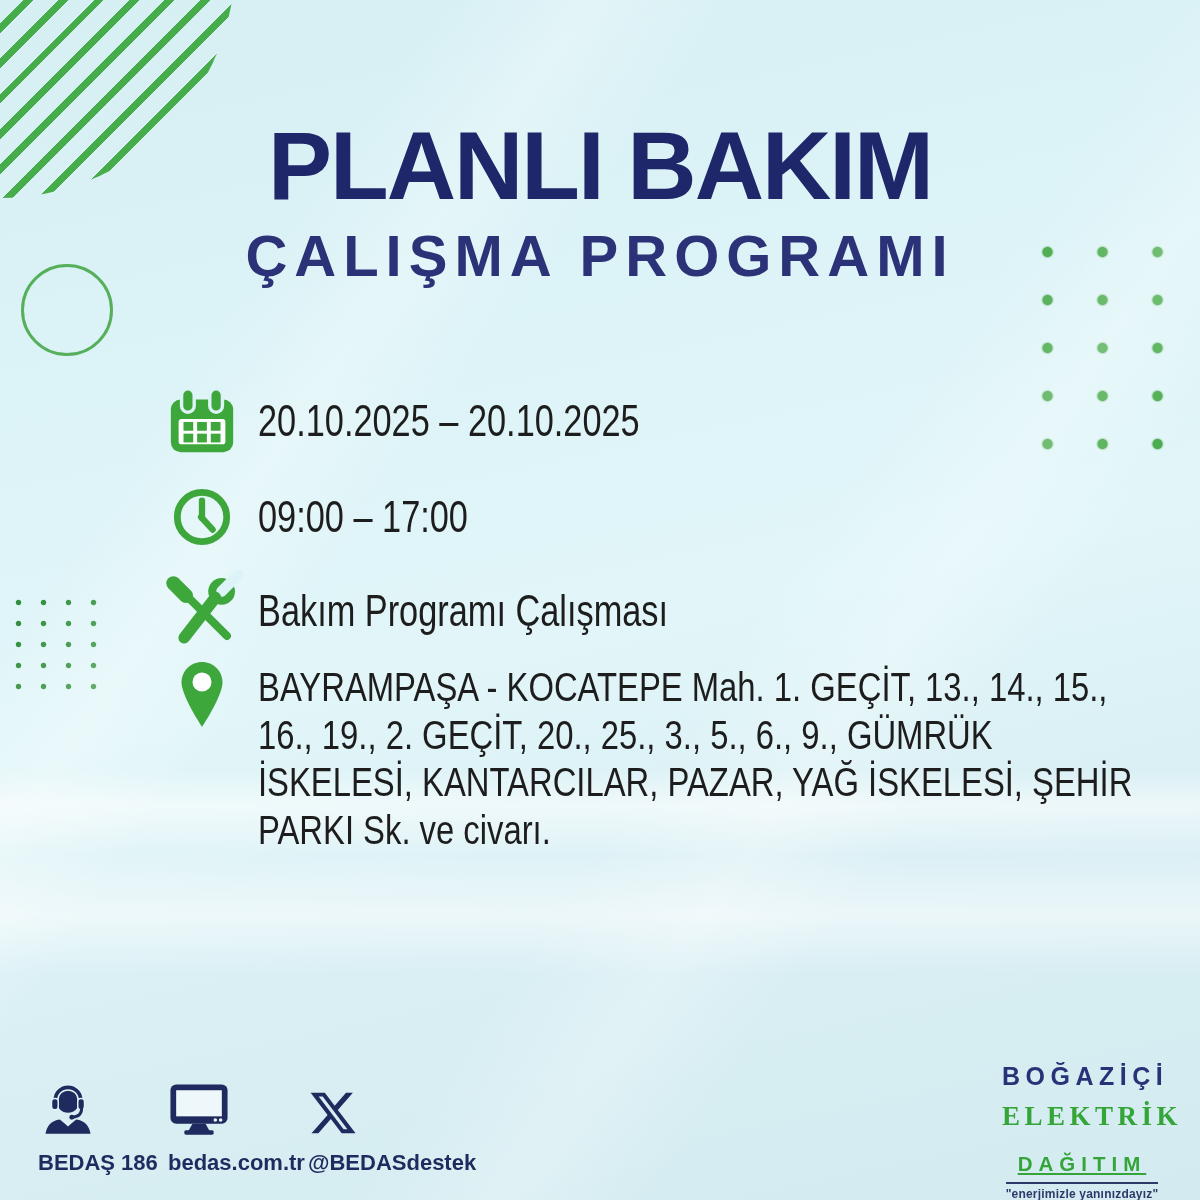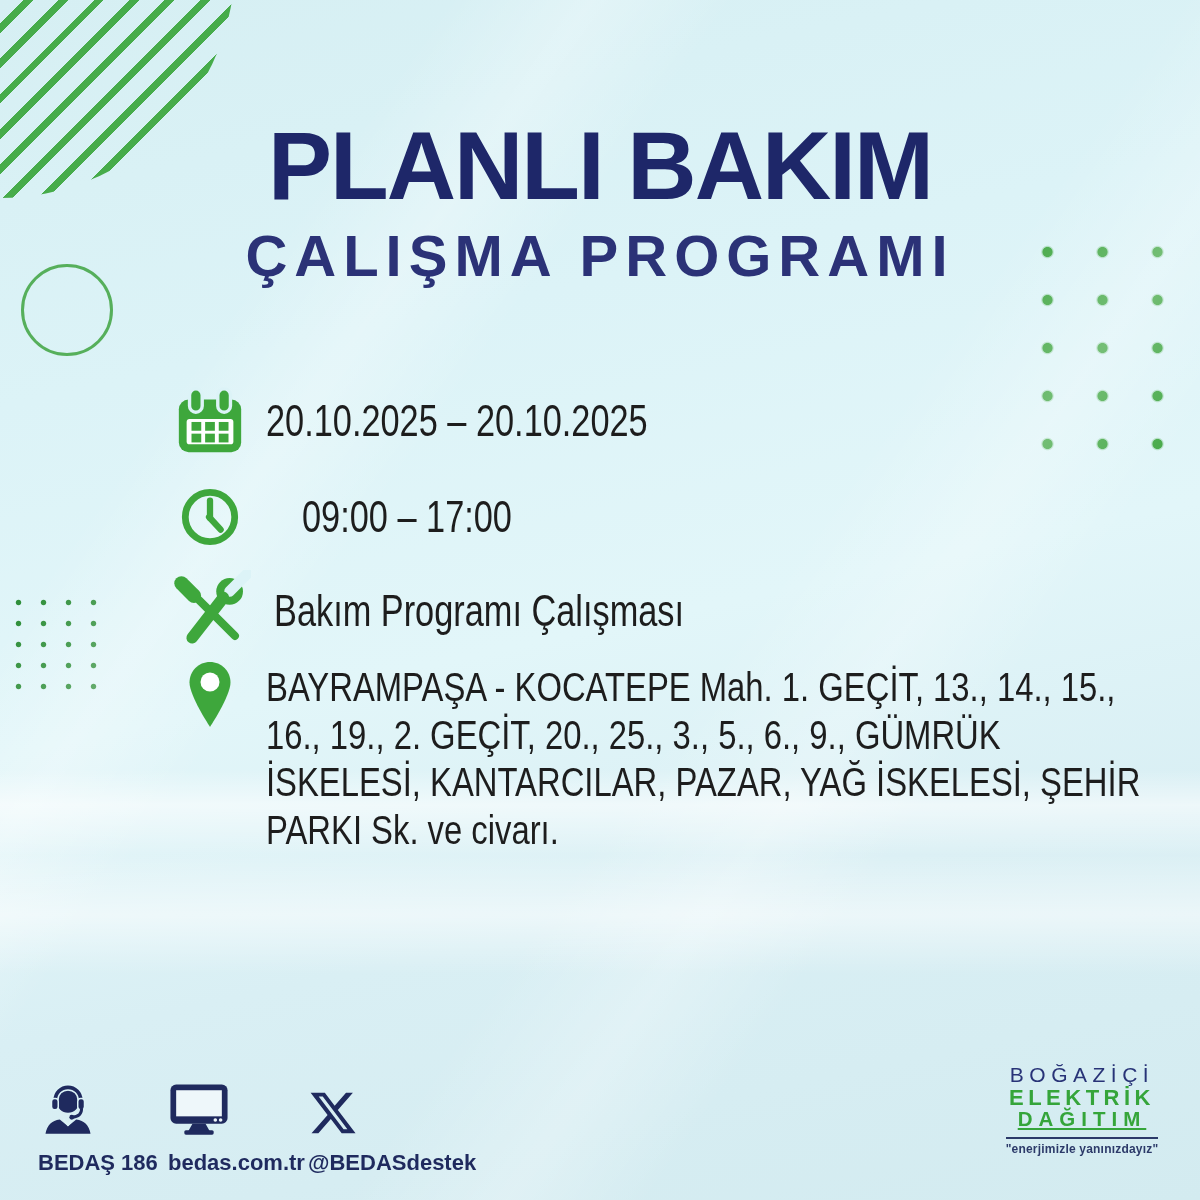--- a/index.html
+++ b/index.html
@@ -38,43 +38,43 @@
   
   .title1{
     position:absolute;left:0;top:118px;width:1200px;text-align:center;
     font-size:96px;font-weight:800;letter-spacing:-2px;color:#1e2769;line-height:1;
   }
   .title2{
     position:absolute;left:0;top:224px;width:1200px;text-align:center;
     font-size:58px;font-weight:700;letter-spacing:7px;color:#2b3277;line-height:1.1;
   }
   
-  .detail-row{position:absolute;left:168px;display:flex;align-items:center;}
+  .detail-row{position:absolute;left:160px;display:flex;align-items:center;}
   .icon-box{width:84px;display:flex;justify-content:center;align-items:center;flex:0 0 84px;}
   .detail-text{
     margin-left:14px;font-size:44px;color:#1d1d1d;white-space:nowrap;
     transform:scaleX(.78);transform-origin:0 50%;
   }
   .row-date{top:383px;height:76px;}
-  .row-time{top:486px;height:62px;gap:36px;}
-  .row-work{top:568px;height:86px;gap:8px;}
+  .row-time{top:486px;height:62px;}
+  .row-work{top:568px;height:86px;}
   .row-loc{top:660px;align-items:flex-start;}
   .address{
     margin-left:14px;font-size:40px;line-height:47.5px;color:#1d1d1d;
     transform:scaleX(.82);transform-origin:0 0;margin-top:4px;
   }
   .address div{white-space:nowrap;}
   
   .contact{position:absolute;top:1074px;width:140px;display:flex;flex-direction:column;align-items:flex-start;}
   .contact .icon-slot{height:64px;display:flex;align-items:flex-end;justify-content:center;}
   .contact .label{margin-top:12px;font-size:22px;font-weight:700;color:#1f2a5e;white-space:nowrap;}
   .c1{left:38px;}.c2{left:168px;}.c3{left:308px;}
   .logo{position:absolute;left:1002px;top:1064px;width:160px;text-align:center;line-height:1;}
-  .logo .l1{font-size:21px;font-weight:400;letter-spacing:5.5px;color:#283377;margin-bottom:2px;}
-  .logo .l2{font-size:22px;font-weight:700;letter-spacing:4.5px;color:#35a53a;margin-bottom:0;}
+  .logo .l1{font-size:25px;font-weight:700;letter-spacing:5.5px;color:#283377;margin-bottom:14px;}
+  .logo .l2{font-size:27px;font-weight:700;letter-spacing:4.5px;color:#35a53a;margin-bottom:24px;font-family:Liberation Serif, serif;}
   .logo .l3{font-size:20.5px;font-weight:700;letter-spacing:6px;color:#35a53a;text-decoration:underline;}
   .logo .rule{width:152px;height:2px;background:#2c3a69;margin:7px auto 4px;}
   .logo .tag{font-size:12px;font-weight:700;color:#2c3a69;letter-spacing:.2px;}
 </style>
 </head>
 <body>
 
 <div class="stage">
 
   <div class="stripes-circle"></div>

